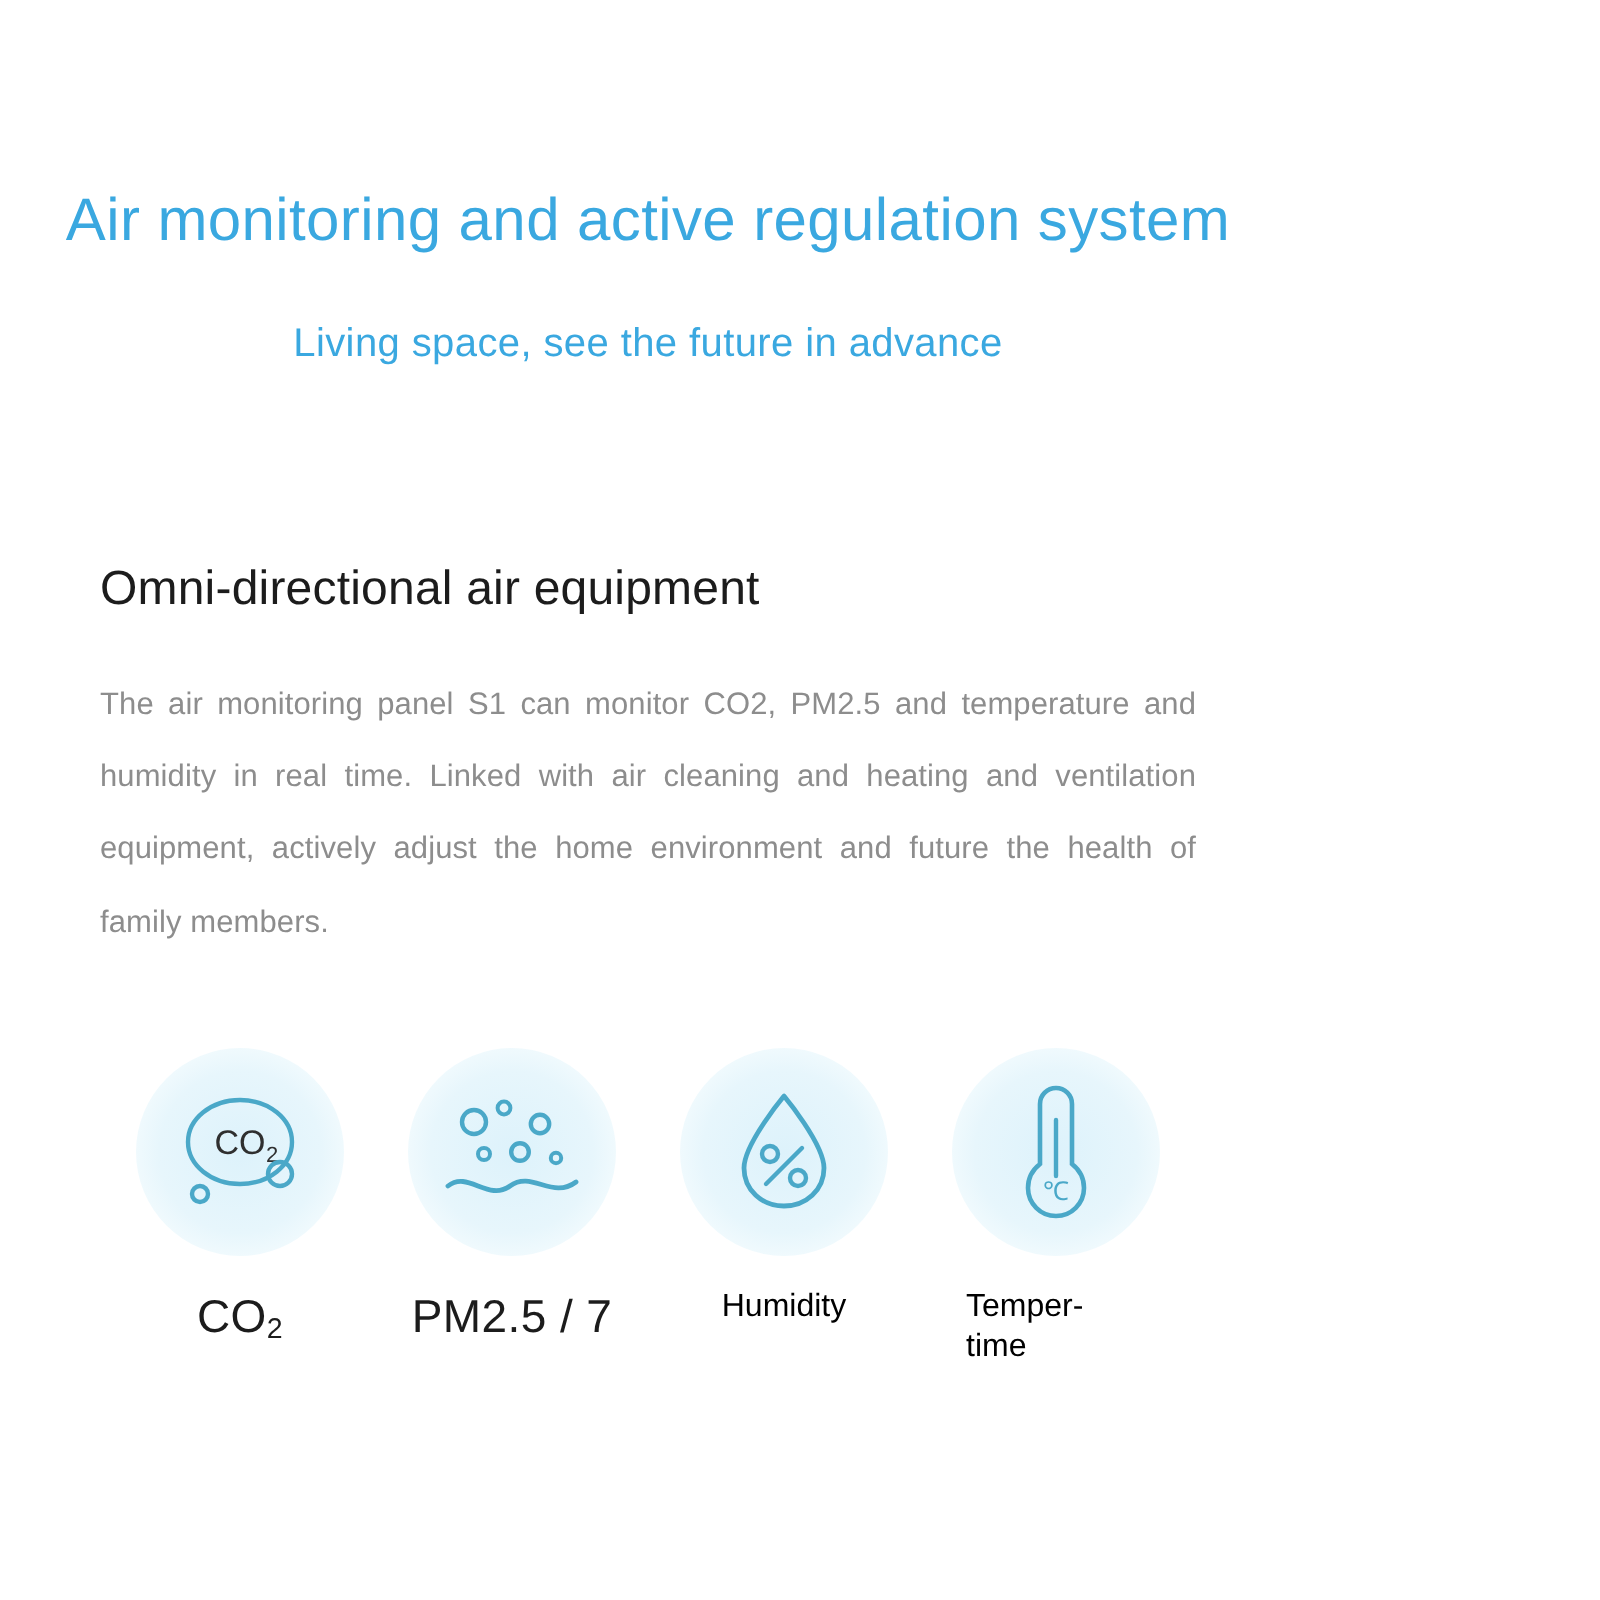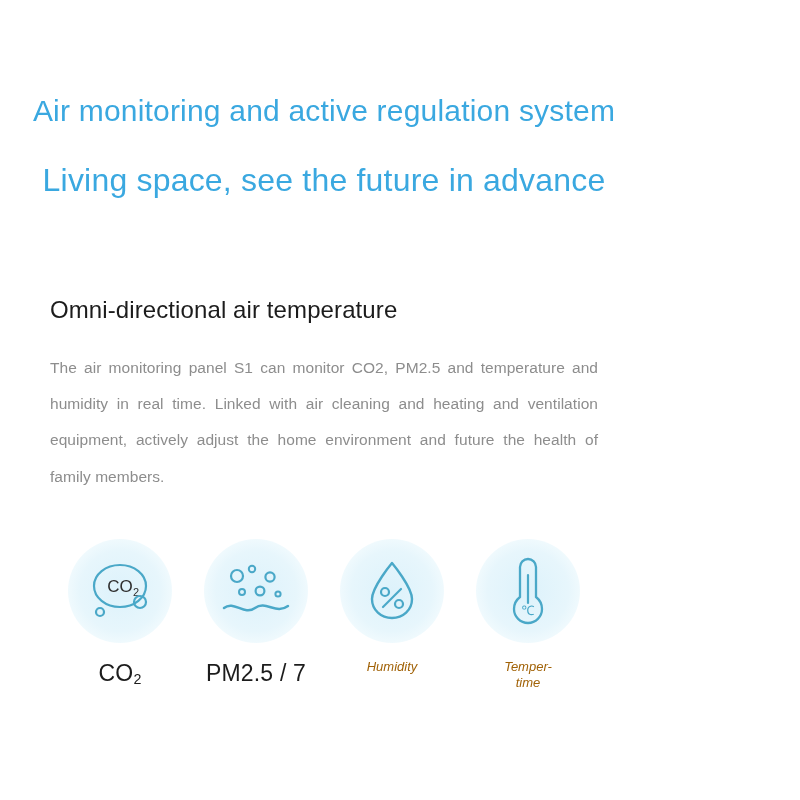--- a/index.html
+++ b/index.html
@@ -27,21 +27,21 @@
   }
   .hero-line1 {
     font-size: 30px;
     color: #3aa8e0;
     letter-spacing: 0.2px;
     line-height: 1.25;
     font-weight: 400;
   }
   .hero-line2 {
     margin-top: 30px;
-    font-size: 32px;
+    font-size: 20px;
     color: #3aa8e0;
     letter-spacing: 0.2px;
     line-height: 1.25;
     font-weight: 400;
   }
 
   
   .section {
     margin-top: 96px;
     padding: 0 50px;
@@ -84,53 +84,52 @@
     display: flex;
     align-items: center;
     justify-content: center;
     position: relative;
   }
   .icon-badge svg {
     display: block;
   }
   .feature-label {
     margin-top: 16px;
-    text-align: center;
+    text-align: left;
     color: #1c1c1c;
     line-height: 1.25;
   }
   .label-lg {
     font-size: 23px;
     letter-spacing: 0.2px;
   }
   .label-sm {
-    font-size: 13px;
-    color: #a16207;
-    font-style: italic;
+    font-size: 16px;
+    color: #000000;
   }
   .sub {
     font-size: 0.62em;
     vertical-align: -0.22em;
   }
   .feature-label-2line {
     width: 90px;
   }
 </style>
 </head>
 <body>
 
 <div class="page">
 
   <div class="hero">
     <div class="hero-line1">Air monitoring and active regulation system</div>
     <div class="hero-line2">Living space, see the future in advance</div>
   </div>
 
   <div class="section">
-    <div class="section-title">Omni-directional air temperature</div>
+    <div class="section-title">Omni-directional air equipment</div>
     <div class="section-body">The air monitoring panel S1 can monitor CO2, PM2.5 and temperature and humidity in real time. Linked with air cleaning and heating and ventilation equipment, actively adjust the home environment and future the health of family members.</div>
   </div>
 
   <div class="features">
 
     <div class="feature">
       <div class="icon-badge">
         <svg width="72" height="66" viewBox="0 0 72 66" fill="none">
           <ellipse cx="36" cy="28" rx="26" ry="21" stroke="#4aa8c8" stroke-width="2.2" fill="none"></ellipse>
           <text x="36" y="34" font-family="Liberation Sans, sans-serif" font-size="17" fill="#2f2f2f" text-anchor="middle">CO</text>

